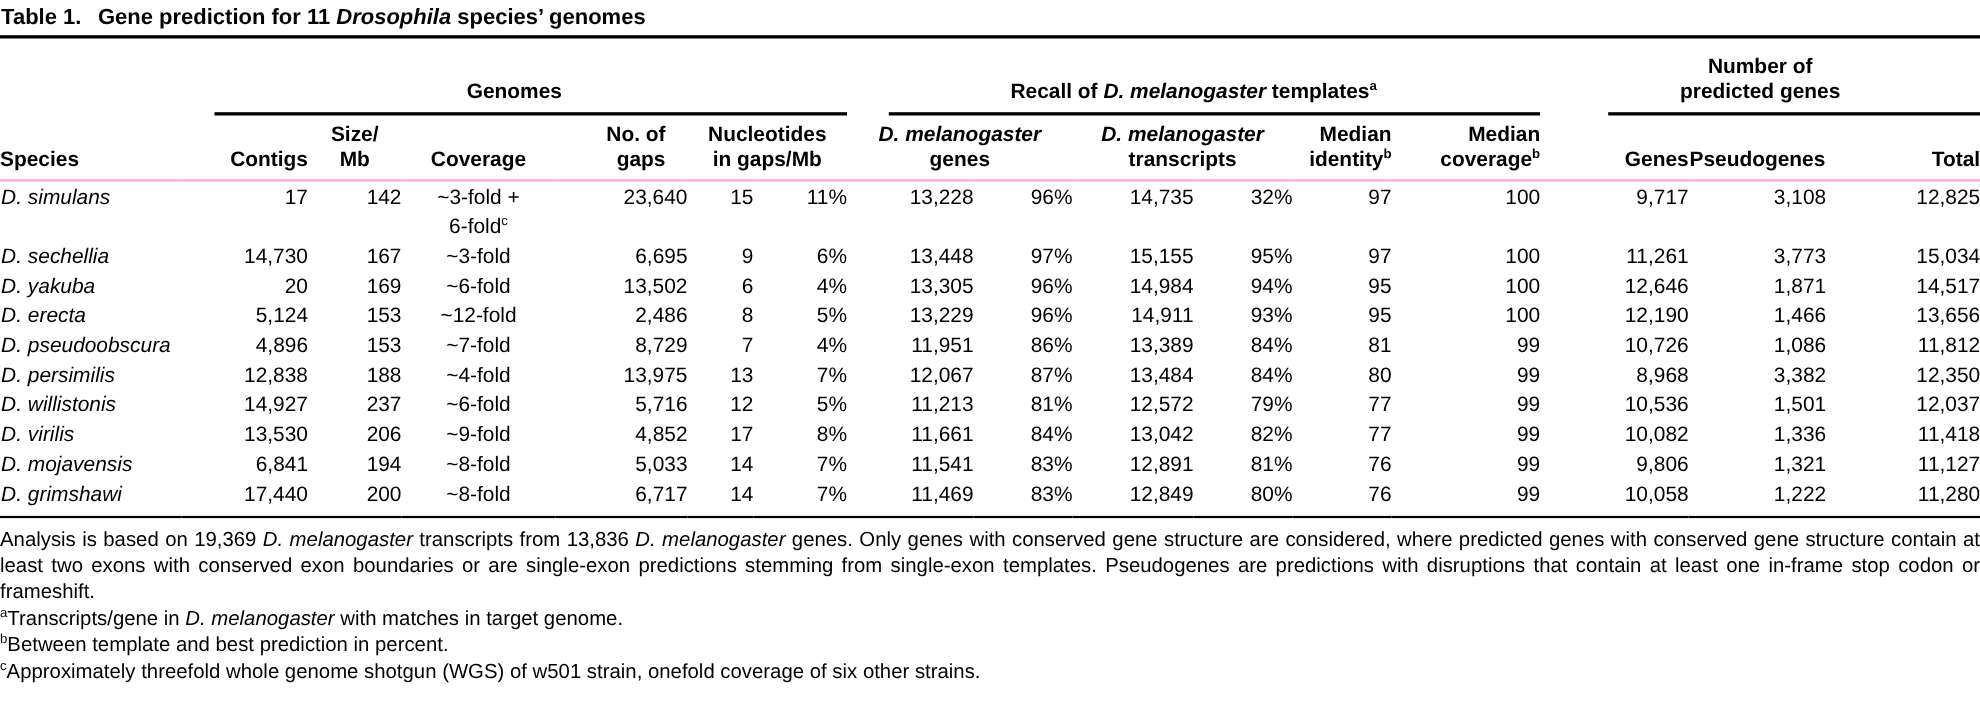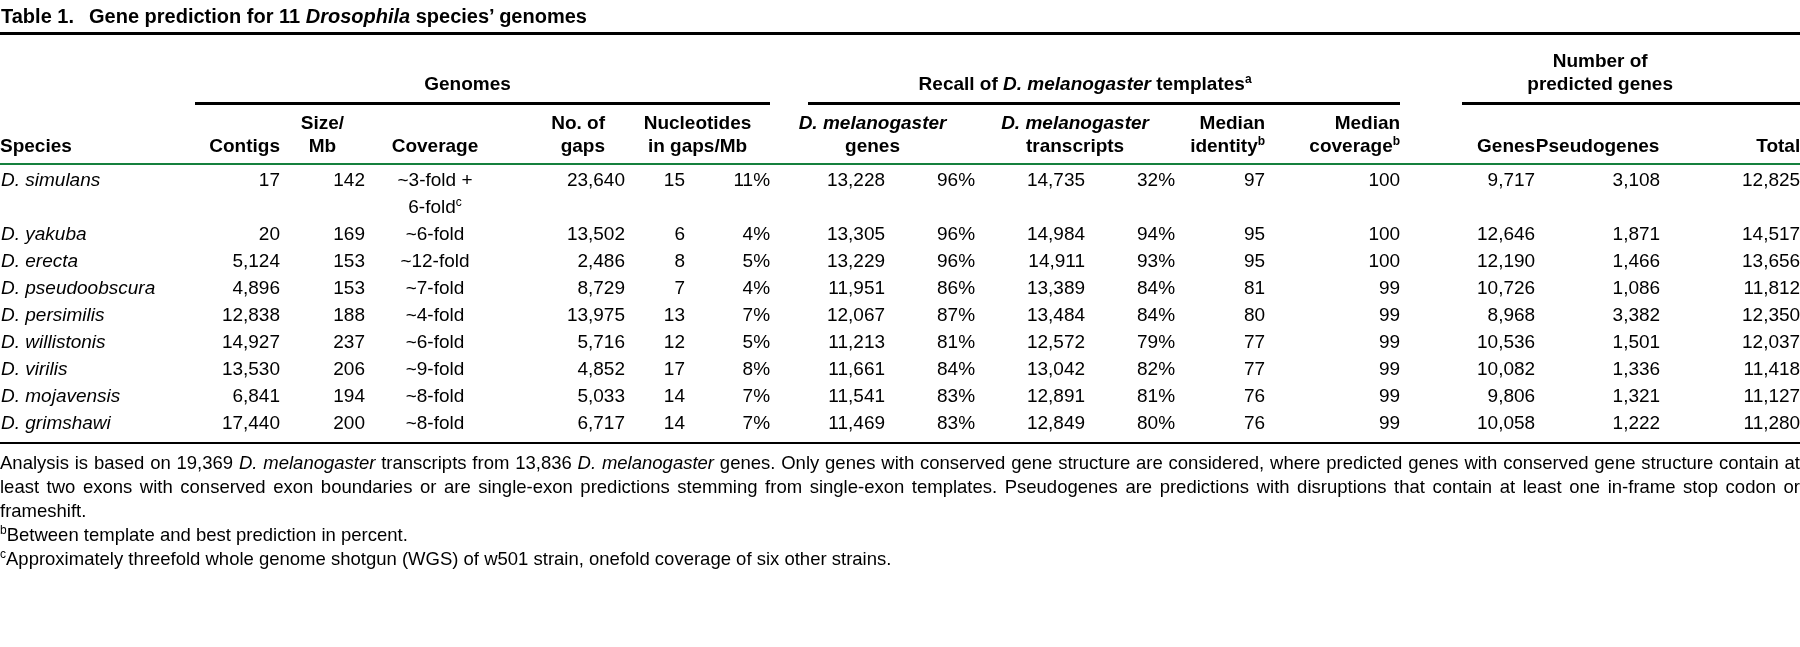--- a/index.html
+++ b/index.html
@@ -33,21 +33,21 @@
   thead th { font-weight: 700; font-size: 19px; vertical-align: bottom; }
 
   .grp-row th { height: 64px; padding-top: 6px; }
   .glabel { font-size: 19px; line-height: 23px; text-align: center; }
   .grule { height: 3px; background: #000; margin-top: 7px; }
   .rule-genomes  { margin-left: 30px; }
   .rule-recall   { margin-left: 38px; }
   .rule-predicted{ margin-left: 62px; }
 
   .cols-row th {
-    border-bottom: 2px solid #15803d;
+    border-bottom: 2px solid #f9a8d4;
     padding-bottom: 6px;
     line-height: 23px;
     font-size: 19px;
     height: 52px;
   }
   .h-left  { text-align: left; }
   .h-right { text-align: right; }
   .h-ctr   { text-align: center; }
   .pr20 { padding-right: 20px; }
   .it { font-style: italic; }
@@ -164,20 +164,40 @@
           <td class="num">96%</td>
           <td class="num">14,735</td>
           <td class="num">32%</td>
           <td class="num">97</td>
           <td class="num">100</td>
           <td class="num">9,717</td>
           <td class="num">3,108</td>
           <td class="num">12,825</td>
         </tr>
         <tr>
+          <td class="cell-species">D. sechellia</td>
+          <td class="num">14,730</td>
+          <td class="num">167</td>
+          <td class="cov">
+            <div>~3-fold</div>
+          </td>
+          <td class="num">6,695</td>
+          <td class="num">9</td>
+          <td class="num">6%</td>
+          <td class="num">13,448</td>
+          <td class="num">97%</td>
+          <td class="num">15,155</td>
+          <td class="num">95%</td>
+          <td class="num">97</td>
+          <td class="num">100</td>
+          <td class="num">11,261</td>
+          <td class="num">3,773</td>
+          <td class="num">15,034</td>
+        </tr>
+        <tr>
           <td class="cell-species">D. yakuba</td>
           <td class="num">20</td>
           <td class="num">169</td>
           <td class="cov">
             <div>~6-fold</div>
           </td>
           <td class="num">13,502</td>
           <td class="num">6</td>
           <td class="num">4%</td>
           <td class="num">13,305</td>
@@ -328,17 +348,18 @@
           <td class="num">99</td>
           <td class="num">10,058</td>
           <td class="num">1,222</td>
           <td class="num">11,280</td>
         </tr>
       </tbody>
   </table>
 
   <div class="footnotes">
     <div class="fn-para"><span>Analysis is based on 19,369 </span><em>D. melanogaster</em><span> transcripts from 13,836 </span><em>D. melanogaster</em><span> genes. Only genes with conserved gene structure are considered, where predicted genes with conserved gene structure contain at least two exons with conserved exon boundaries or are single-exon predictions stemming from single-exon templates. Pseudogenes are predictions with disruptions that contain at least one in-frame stop codon or frameshift.</span></div>
+    <div class="fn"><sup>a</sup><span><span>Transcripts/gene in </span><em>D. melanogaster</em><span> with matches in target genome.</span></span></div>
     <div class="fn"><sup>b</sup><span>Between template and best prediction in percent.</span></div>
     <div class="fn"><sup>c</sup><span>Approximately threefold whole genome shotgun (WGS) of w501 strain, onefold coverage of six other strains.</span></div>
   </div>
 
 </div>
 
 </body></html>

